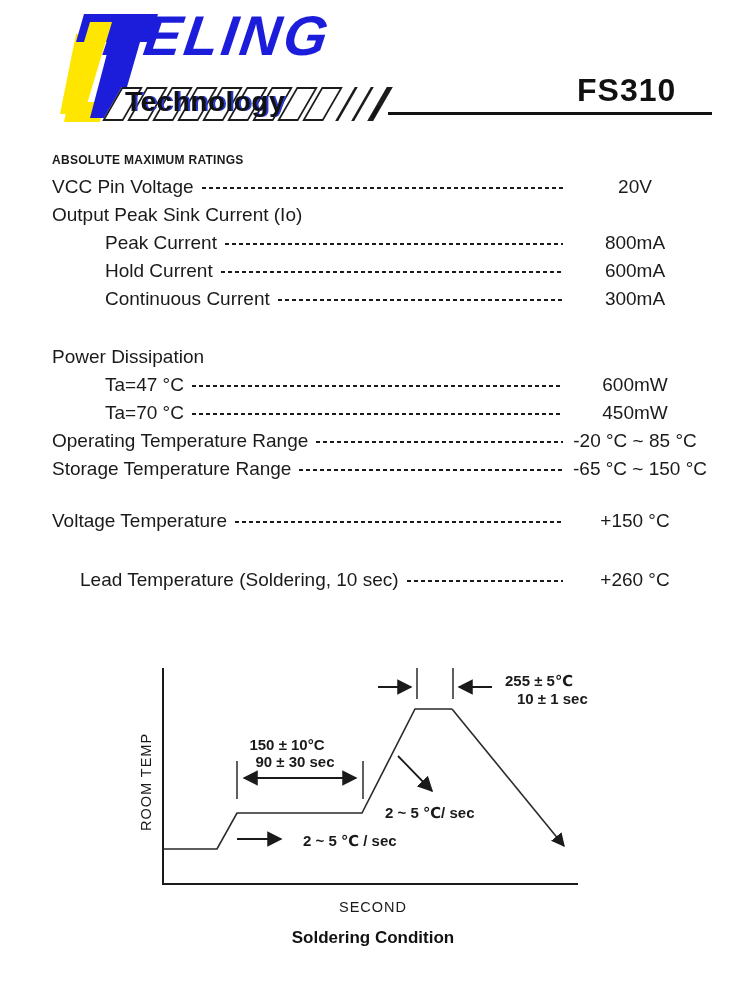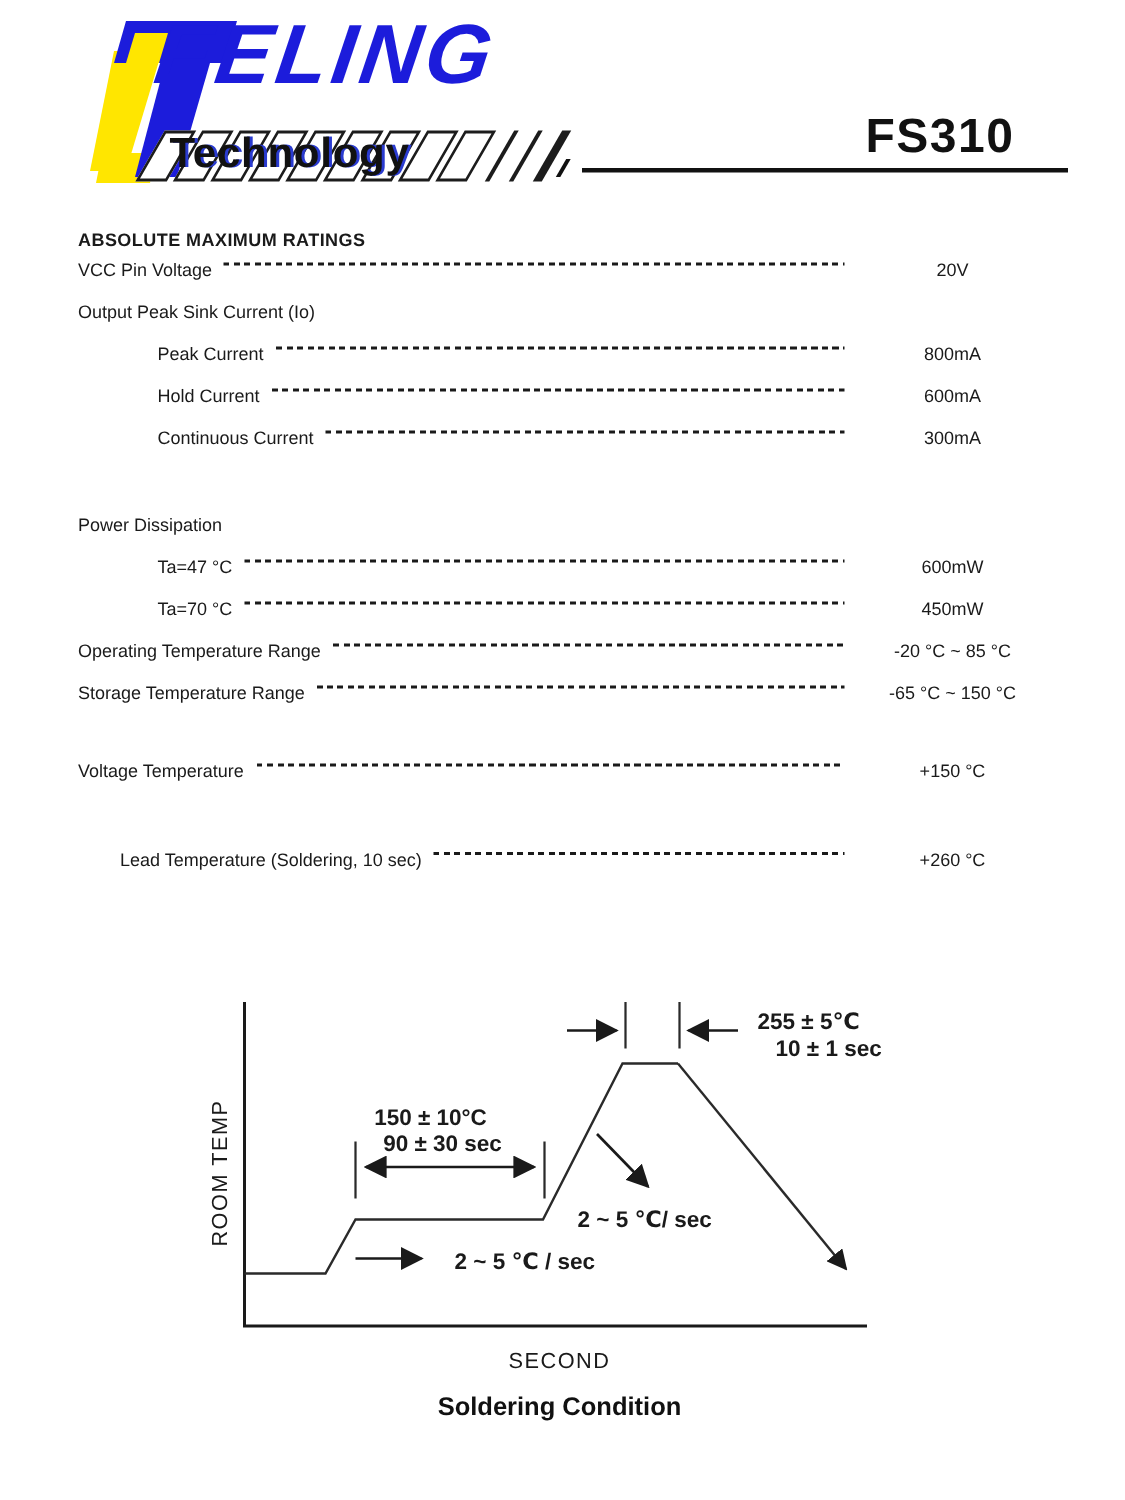--- a/index.html
+++ b/index.html
@@ -10,21 +10,21 @@
   }
   
   .header{position:relative;height:135px;}
   .brand-eeling{
     position:absolute;left:104px;top:8px;
     font-size:56px;font-weight:bold;font-style:italic;
     letter-spacing:3px;transform:skewX(-8deg);
     color:#1c1cdb;line-height:1;
   }
   .logo-f-svg{position:absolute;left:56px;top:8px;}
-  .tech-row{position:absolute;left:100px;top:84px;height:40px;display:flex;align-items:center;text-align:right;}
+  .tech-row{position:absolute;left:112px;top:84px;height:40px;display:flex;align-items:center;text-align:right;}
   .hatch{
     width:21px;height:34px;border:2px solid #1c1c1c;background:#ffffff;
     transform:skewX(-30deg);margin-right:4px;box-sizing:border-box;
   }
   .slash-thin{
     width:5px;height:34px;border-left:3px solid #1c1c1c;
     transform:skewX(-30deg);margin-left:8px;
   }
   .tech-text{
     position:absolute;left:13px;top:2px;
@@ -43,21 +43,21 @@
     position:absolute;left:577px;top:72px;
     font-size:32px;font-weight:bold;letter-spacing:1px;color:#111;
   }
   
   .ratings{margin:18px 53px 0 52px;}
   .ratings-title{font-size:12px;font-weight:bold;letter-spacing:0.3px;}
   .rows{margin-top:6px;}
   .group + .group{margin-top:30px;}
   .group:nth-of-type(3){margin-top:24px;}
   .group:nth-of-type(4){margin-top:31px;margin-left:28px;}
-  .row{display:flex;height:28px;font-size:12px;}
+  .row{display:flex;align-items:center;height:28px;font-size:19px;}
   .row .rlabel{white-space:nowrap;}
   .row.indent .rlabel{padding-left:53px;}
   .row .leader{
     flex:1;height:2px;margin:2px 10px 0 8px;
     background:repeating-linear-gradient(90deg,#1a1a1a 0 4px,transparent 4px 7px);
   }
   .row .rvalue{width:124px;text-align:center;white-space:nowrap;}
   .row.noleader .leader,.row.noleader .rvalue{visibility:hidden;}
   
   .chart-wrap{margin:52px 0 0 85px;}

